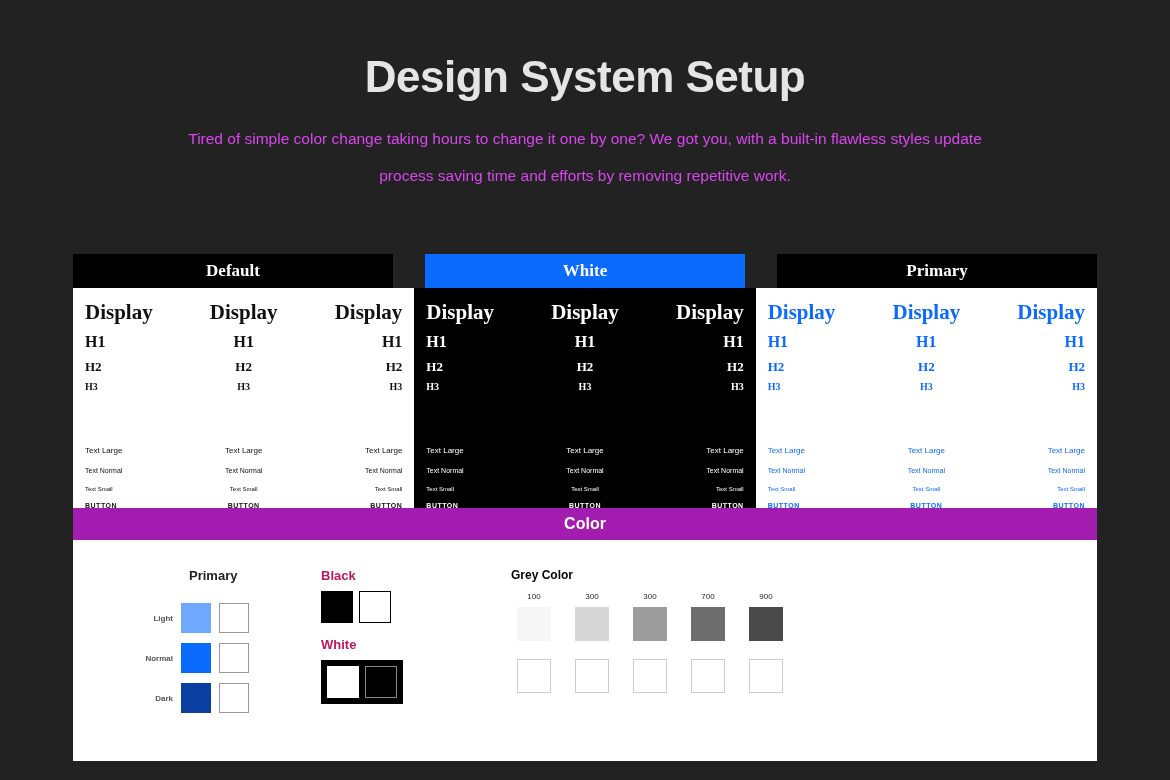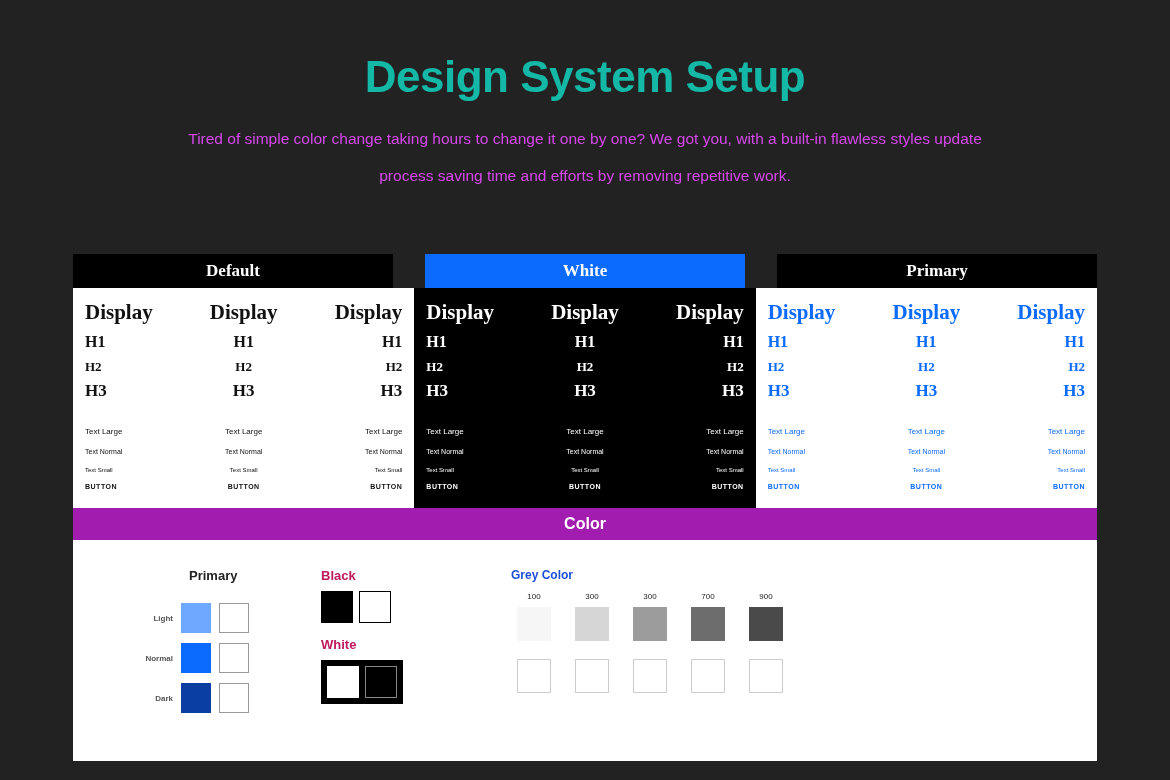--- a/index.html
+++ b/index.html
@@ -4,21 +4,21 @@
 <style>
   * { box-sizing: border-box; margin: 0; padding: 0; }
   body {
     width: 1170px;
     height: 780px;
     background: #222222;
     font-family: -apple-system, BlinkMacSystemFont, "Segoe UI", Helvetica, Arial, sans-serif;
     overflow: hidden;
   }
   .page-title {
-    color: #14b8a6;
+    color: #e5e5e5;
     font-size: 44px;
     font-weight: 800;
     text-align: center;
     padding-top: 52px;
     letter-spacing: -0.5px;
   }
   .page-subtitle {
     color: #d946ef;
     font-size: 15.5px;
     text-align: center;
@@ -69,21 +69,21 @@
     flex-direction: column;
     padding: 14px 12px 8px 12px;
   }
   .type-col.align-left   { text-align:left;   align-items:flex-start; }
   .type-col.align-center { text-align:center;  align-items:center; }
   .type-col.align-right  { text-align:right;   align-items:flex-end; }
 
   .t-display { font-family: Georgia, serif; font-weight:700; font-size:21px; line-height:1; margin-bottom:10px; }
   .t-h1      { font-family: Georgia, serif; font-weight:700; font-size:16px; margin-bottom:8px; }
   .t-h2      { font-family: Georgia, serif; font-weight:700; font-size:13px; margin-bottom:6px; }
-  .t-h3      { font-family: Georgia, serif; font-weight:700; font-size:17px; margin-bottom:0;text-align:center; }
+  .t-h3      { font-family: Georgia, serif; font-weight:700; font-size:10px; margin-bottom:28px;text-align:center; }
   .t-tl      { font-size:8px; margin-bottom:12px;margin-top:26px; }
   .t-tn      { font-size:7px; margin-bottom:12px; }
   .t-ts      { font-size:6px; margin-bottom:10px; }
   .t-btn     { font-size:7px; font-weight:800; letter-spacing:0.5px; text-transform:uppercase; }
 
   
   .color-bar {
     background:#a21caf;
     color:#fff;
     text-align:center;
@@ -119,21 +119,21 @@
   
   .col-bw { width: 180px; margin-left: 10px; }
   .bw-title { font-weight:800; font-size:13px; color:#be185d; margin-bottom:8px; }
   .bw-wrap {
     background:#000; padding:6px; display:inline-flex; gap:6px; margin-bottom:14px;
   }
   .bw-sw { width:32px; height:32px; }
 
   
   .col-grey { flex:1; margin-left: 10px; }
-  .grey-title { font-weight:800; font-size:12px; color:#1d4ed8; margin-bottom:10px; }
+  .grey-title { font-weight:800; font-size:12px; color:#000000; margin-bottom:10px; }
   .grey-labels { display:flex; gap:24px; margin-left:6px; margin-bottom:6px; }
   .grey-labels span { width:34px; text-align:center; font-size:8px; color:#222; }
   .grey-row { display:flex; gap:24px; margin-left:6px; margin-bottom:18px; }
   .grey-sw { width:34px; height:34px; }
   .grey-row2 .grey-sw { background:#fff; border:1px solid #ccc; }
 
 </style>
 </head>
 <body>
 

